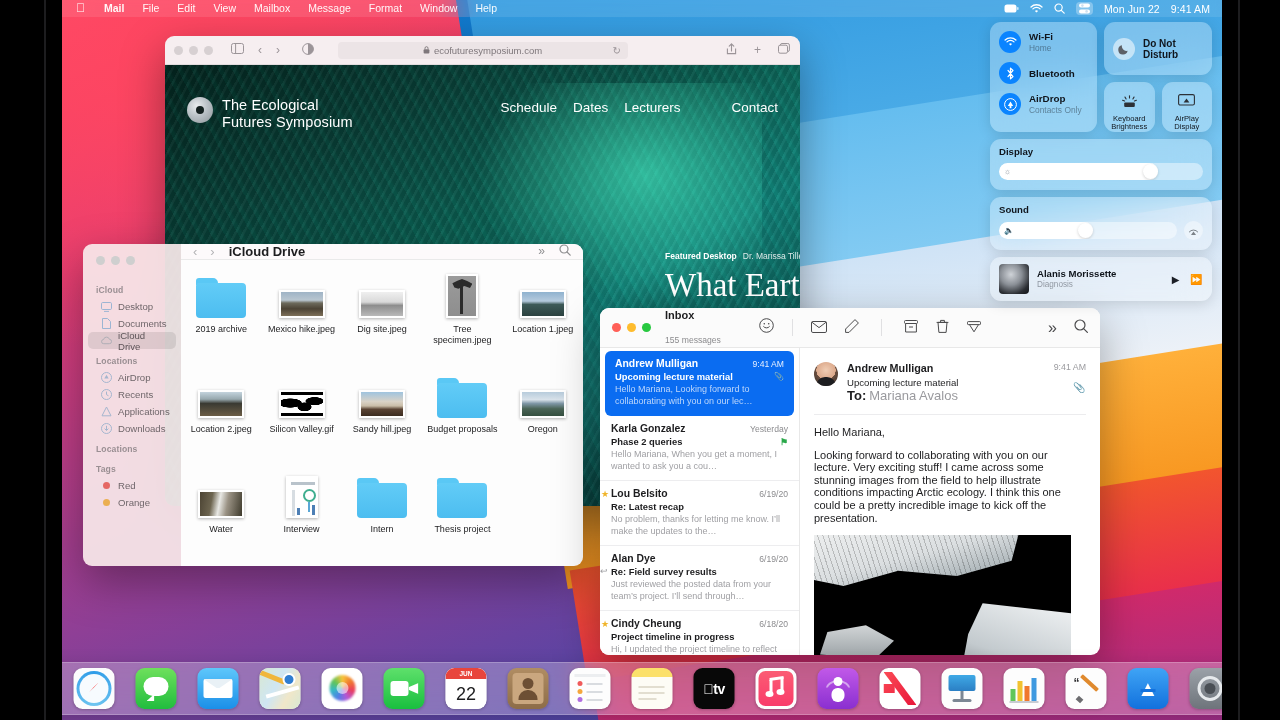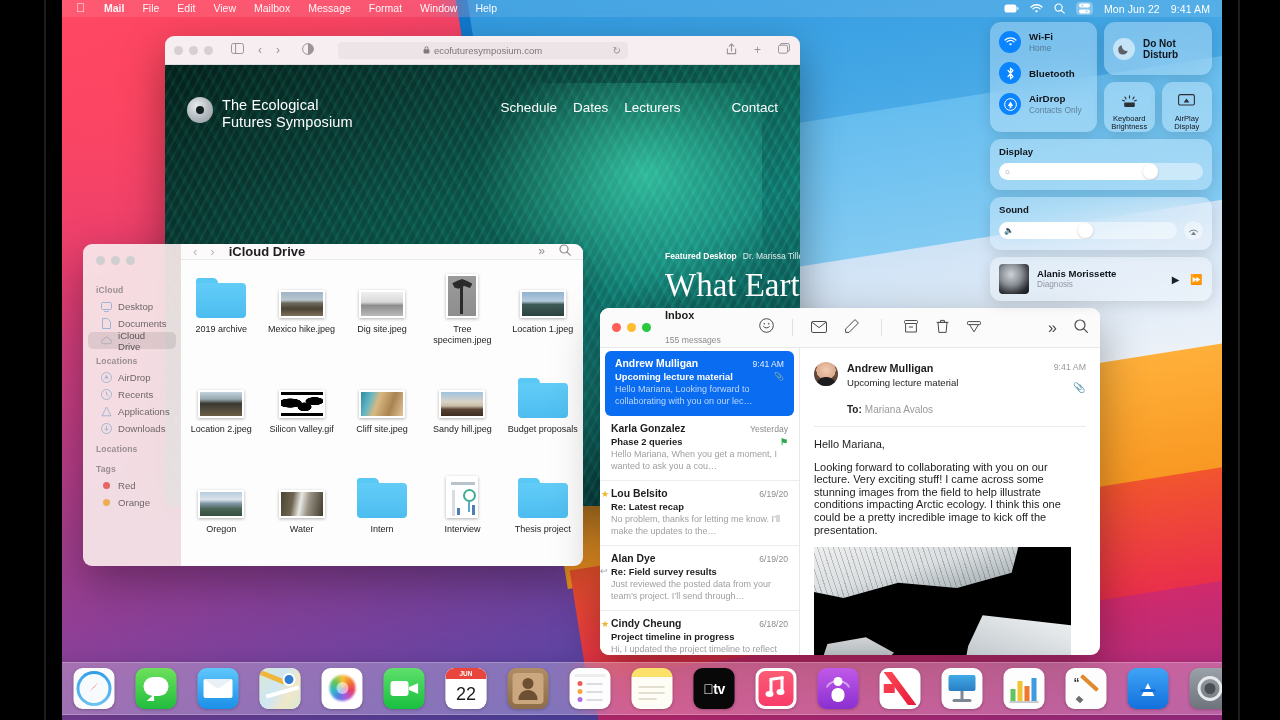--- a/index.html
+++ b/index.html
@@ -153,21 +153,21 @@
   .ml-flagstar { position:absolute; left:1px; top:8px; font-size:9px; color:#f0b429;}
   .ml-reply { position:absolute; left:0px; top:20px; font-size:9px; color:#a0a0a4;}
   .ml-read { flex:1; padding:14px 14px 0 14px; overflow:hidden; }
   .ml-hdr { display:flex; align-items:flex-start; }
   .ml-av { width:24px; height:24px; border-radius:50%; flex:none; overflow:hidden;
      background:radial-gradient(circle at 50% 34%, #f0cdb4 0%, #dca98b 48%, #6b4e3e 49%, #2e2b2b 100%); position:relative;}
   .ml-av:after { content:""; position:absolute; left:2px; bottom:0; width:20px; height:9px; border-radius:10px 10px 0 0; background:#1d1d20;}
   .ml-hdr-txt { margin-left:9px; }
   .ml-hdr-txt .n { font-size:10.8px; font-weight:bold; color:#1d1d1f;}
   .ml-hdr-txt .s { font-size:9.6px; color:#1d1d1f; margin-top:3px;}
-  .ml-hdr-txt .to { font-size:10px; margin-top:16px; }
+  .ml-hdr-txt .to { font-size:13px; margin-top:0; }
   .ml-hdr-txt .to b { color:#1d1d1f; }
   .ml-hdr-txt .to span { color:#9a9a9e; margin-left:3px;}
   .ml-hdr-right { margin-left:auto; text-align:right;}
   .ml-hdr-right .d { font-size:8.8px; color:#9a9a9e;}
   .ml-hdr-right .clip { font-size:10px; color:#b5b5b9; margin-top:10px;}
   .ml-rule { height:1px; background:#ececee; margin:11px 0 11px 0;}
   .ml-p { font-size:11px; color:#1d1d1f; line-height:12.6px; }
   .ml-p.gap { margin-top:10px; }
   .ml-attach { margin-top:11px; height:120px; width:257px; background:#000; position:relative; overflow:hidden;}
   .ice1 { position:absolute; left:-4px; top:-8px; width:210px; height:84px;
@@ -533,26 +533,20 @@
             <div class="fd-cell">
               <div class="fd-thumb">
                 <div class="fd-img" style="width:46px;height:28px;background:#ffffff;position:relative;overflow:hidden;">
                   <div style="position:absolute;inset:0;background:radial-gradient(ellipse at 22% 46%,#000 0 24%,transparent 26%),radial-gradient(ellipse at 56% 62%,#000 0 20%,transparent 22%),radial-gradient(ellipse at 80% 38%,#000 0 18%,transparent 20%),linear-gradient(0deg,#000 0 14%,transparent 14%),linear-gradient(180deg,#000 0 12%,transparent 12%);"></div>
                 </div>
               </div>
               <div class="fd-name">Silicon Valley.gif</div>
             </div>
             <div class="fd-cell">
               <div class="fd-thumb">
-                <div class="fd-img" style="width:46px;height:28px;background:linear-gradient(110deg,#2e8ba3 0%,#63b6c4 22%,#d9b982 40%,#a98352 70%,#e2c596 100%);position:relative;overflow:hidden;"></div>
-              </div>
-              <div class="fd-name">Cliff site.jpeg</div>
-            </div>
-            <div class="fd-cell">
-              <div class="fd-thumb">
                 <div class="fd-img" style="width:46px;height:28px;background:linear-gradient(180deg,#9fc4df 0%,#d9d2c6 40%,#c9bda8 58%,#5a4434 72%,#3c2c20 100%);position:relative;overflow:hidden;"></div>
               </div>
               <div class="fd-name">Sandy hill.jpeg</div>
             </div>
             <div class="fd-cell">
               <div class="fd-thumb">
                 <div class="fd-folder"></div>
               </div>
               <div class="fd-name">Budget proposals</div>
             </div>
@@ -560,39 +554,39 @@
               <div class="fd-thumb">
                 <div class="fd-img" style="width:46px;height:28px;background:linear-gradient(180deg,#b7ccdc 0%,#d9e2ea 32%,#7f97a6 48%,#4a6456 70%,#355040 100%);position:relative;overflow:hidden;"></div>
               </div>
               <div class="fd-name">Oregon</div>
             </div>
             <div class="fd-cell">
               <div class="fd-thumb">
                 <div class="fd-img" style="width:46px;height:28px;background:linear-gradient(100deg,#4c4434 0%,#6d6550 28%,#e8e8e4 46%,#9a9284 64%,#3e3a2c 100%);position:relative;overflow:hidden;"></div>
               </div>
               <div class="fd-name">Water</div>
-            </div>
-            <div class="fd-cell">
-              <div class="fd-thumb">
-                <div class="fd-folder"></div>
-              </div>
-              <div class="fd-name">Intern</div>
             </div>
             <div class="fd-cell">
               <div class="fd-thumb">
                 <div class="fd-img" style="width:32px;height:42px;background:#fff;position:relative;">
                   <div style="position:absolute;left:3px;top:4px;width:24px;height:3px;background:#b9c3cb"></div>
                   <div style="position:absolute;left:4px;top:12px;width:3px;height:26px;background:#d7dde2"></div>
                   <div style="position:absolute;left:15px;top:11px;width:13px;height:13px;border:2px solid #3fae8f;border-radius:50%"></div>
                   <div style="position:absolute;left:20px;top:24px;width:2px;height:10px;background:#5aa7d6"></div>
                   <div style="position:absolute;left:9px;top:30px;width:3px;height:7px;background:#4d7fb5"></div>
                   <div style="position:absolute;left:24px;top:27px;width:3px;height:10px;background:#4d7fb5"></div>
                 </div>
               </div>
               <div class="fd-name">Interview</div>
+            </div>
+            <div class="fd-cell">
+              <div class="fd-thumb">
+                <div class="fd-folder"></div>
+              </div>
+              <div class="fd-name">Intern</div>
             </div>
             <div class="fd-cell">
               <div class="fd-thumb">
                 <div class="fd-folder"></div>
               </div>
               <div class="fd-name">Thesis project</div>
             </div>
           </div>
       </div>
     </div>

